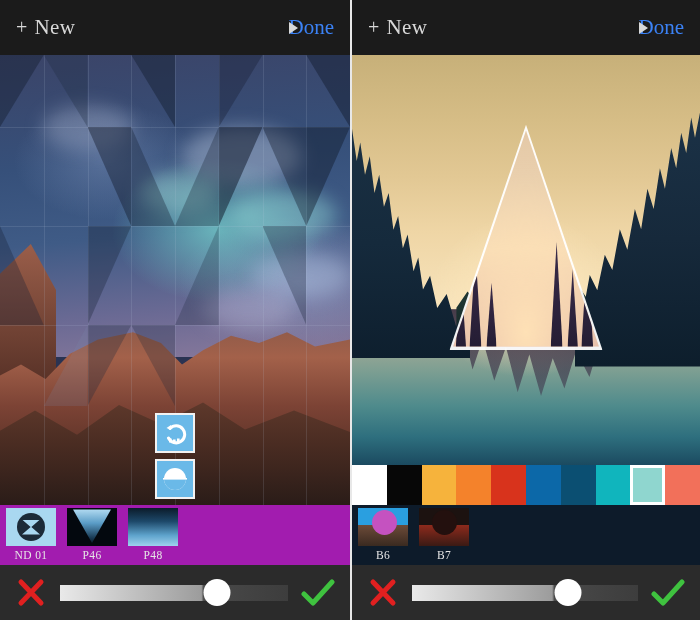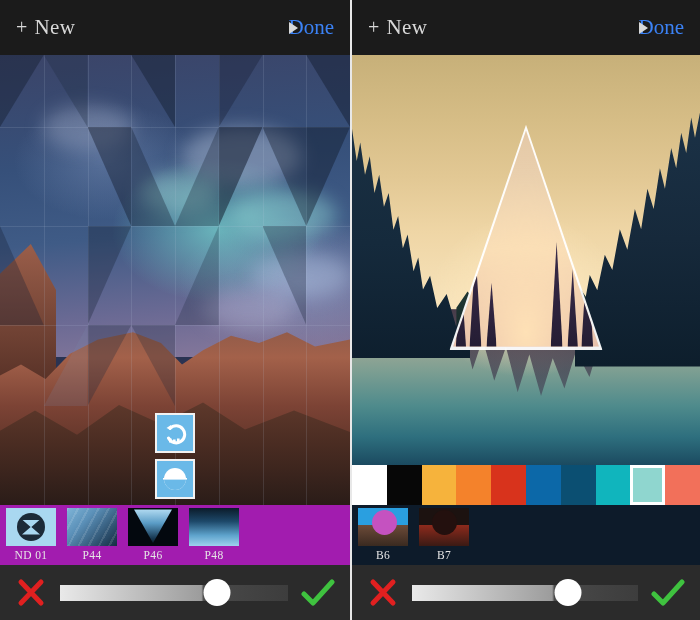--- a/index.html
+++ b/index.html
@@ -265,24 +265,20 @@
     <div class="filters lf">
       <div class="fitem">
         <div class="fthumb t-nd">
             <div class="disc">
               <div class="bow"></div>
             </div>
           </div>
         <div class="flabel">ND 01</div>
       </div>
       <div class="fitem">
-        <div class="fthumb t-p44"></div>
-        <div class="flabel">P44</div>
-      </div>
-      <div class="fitem">
         <div class="fthumb t-p46"></div>
         <div class="flabel">P46</div>
       </div>
       <div class="fitem">
         <div class="fthumb t-p48"></div>
         <div class="flabel">P48</div>
       </div>
     </div>
 
     <div class="toolbar">

